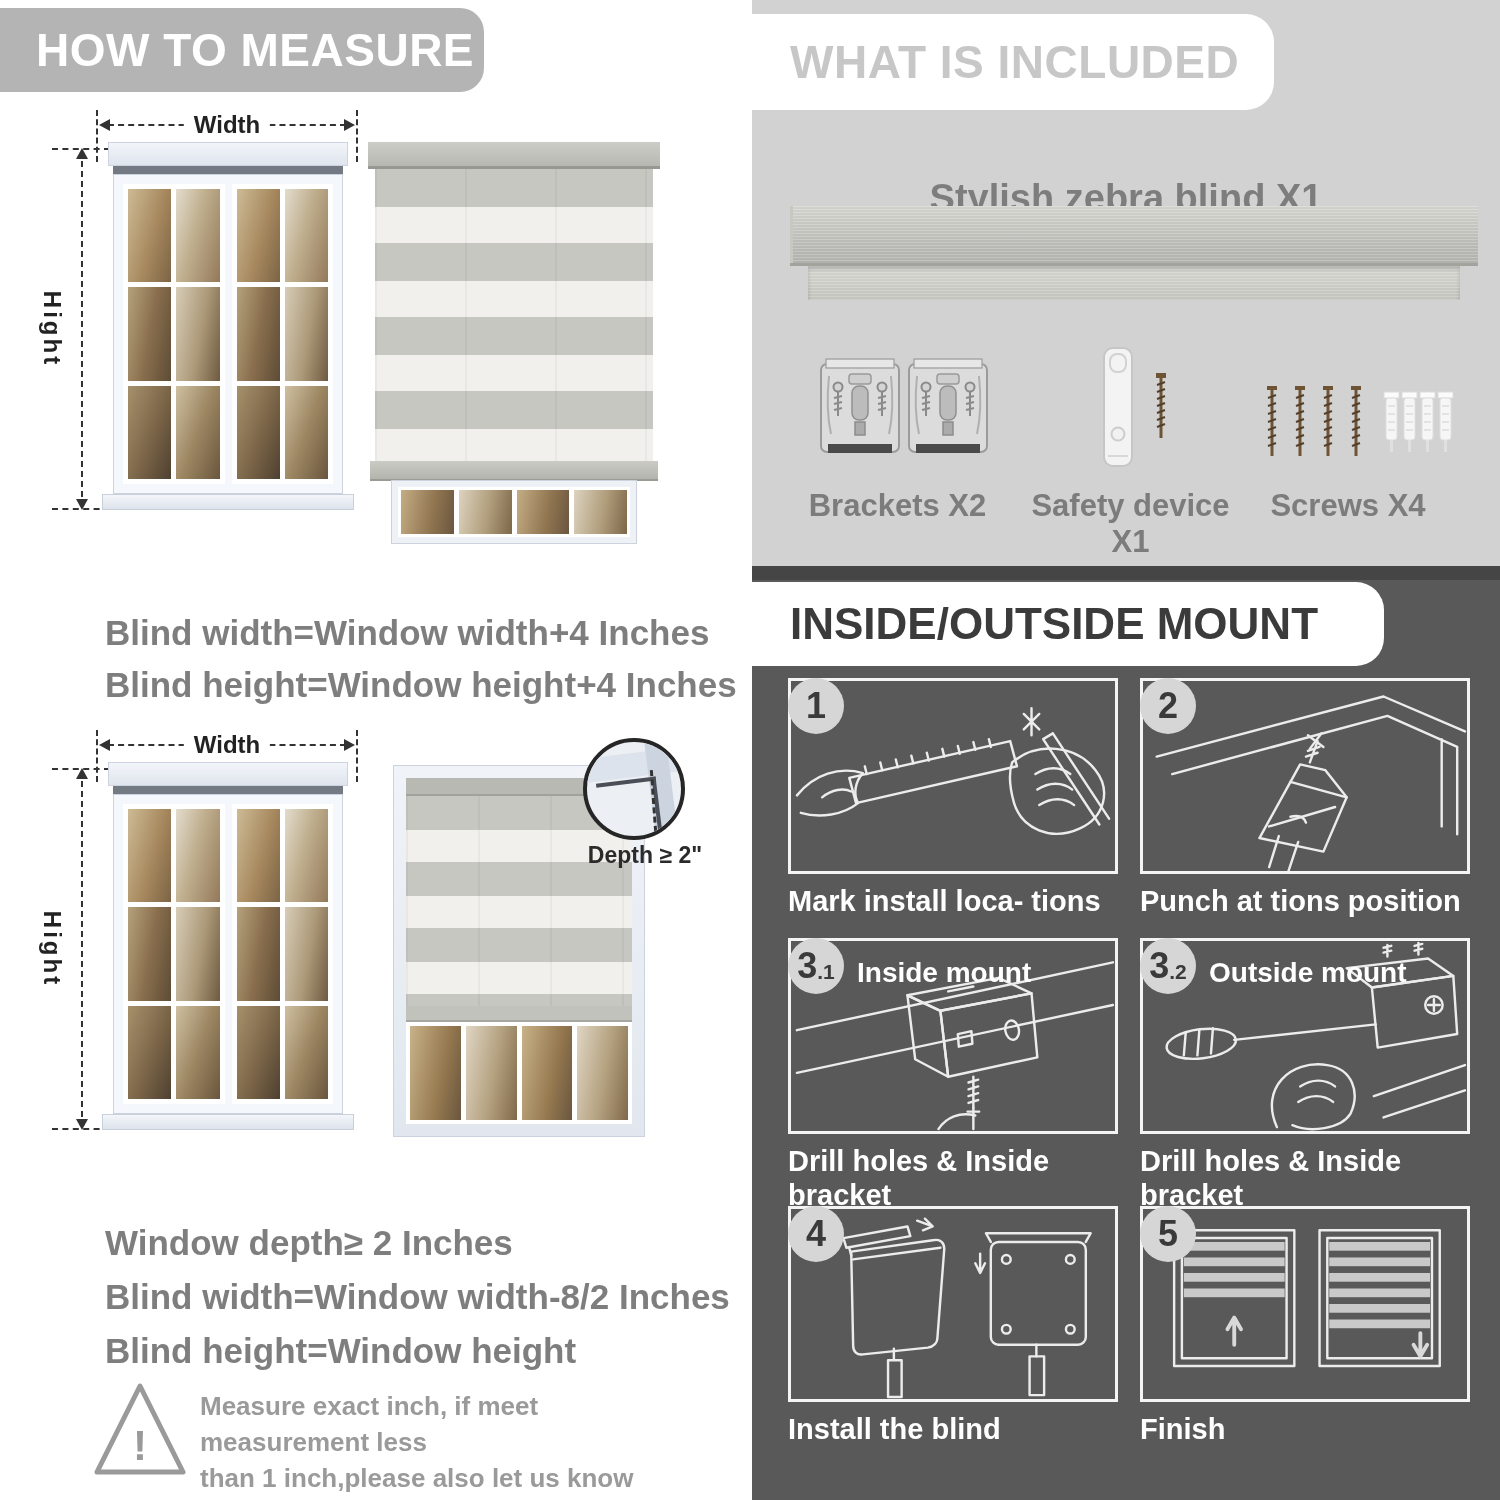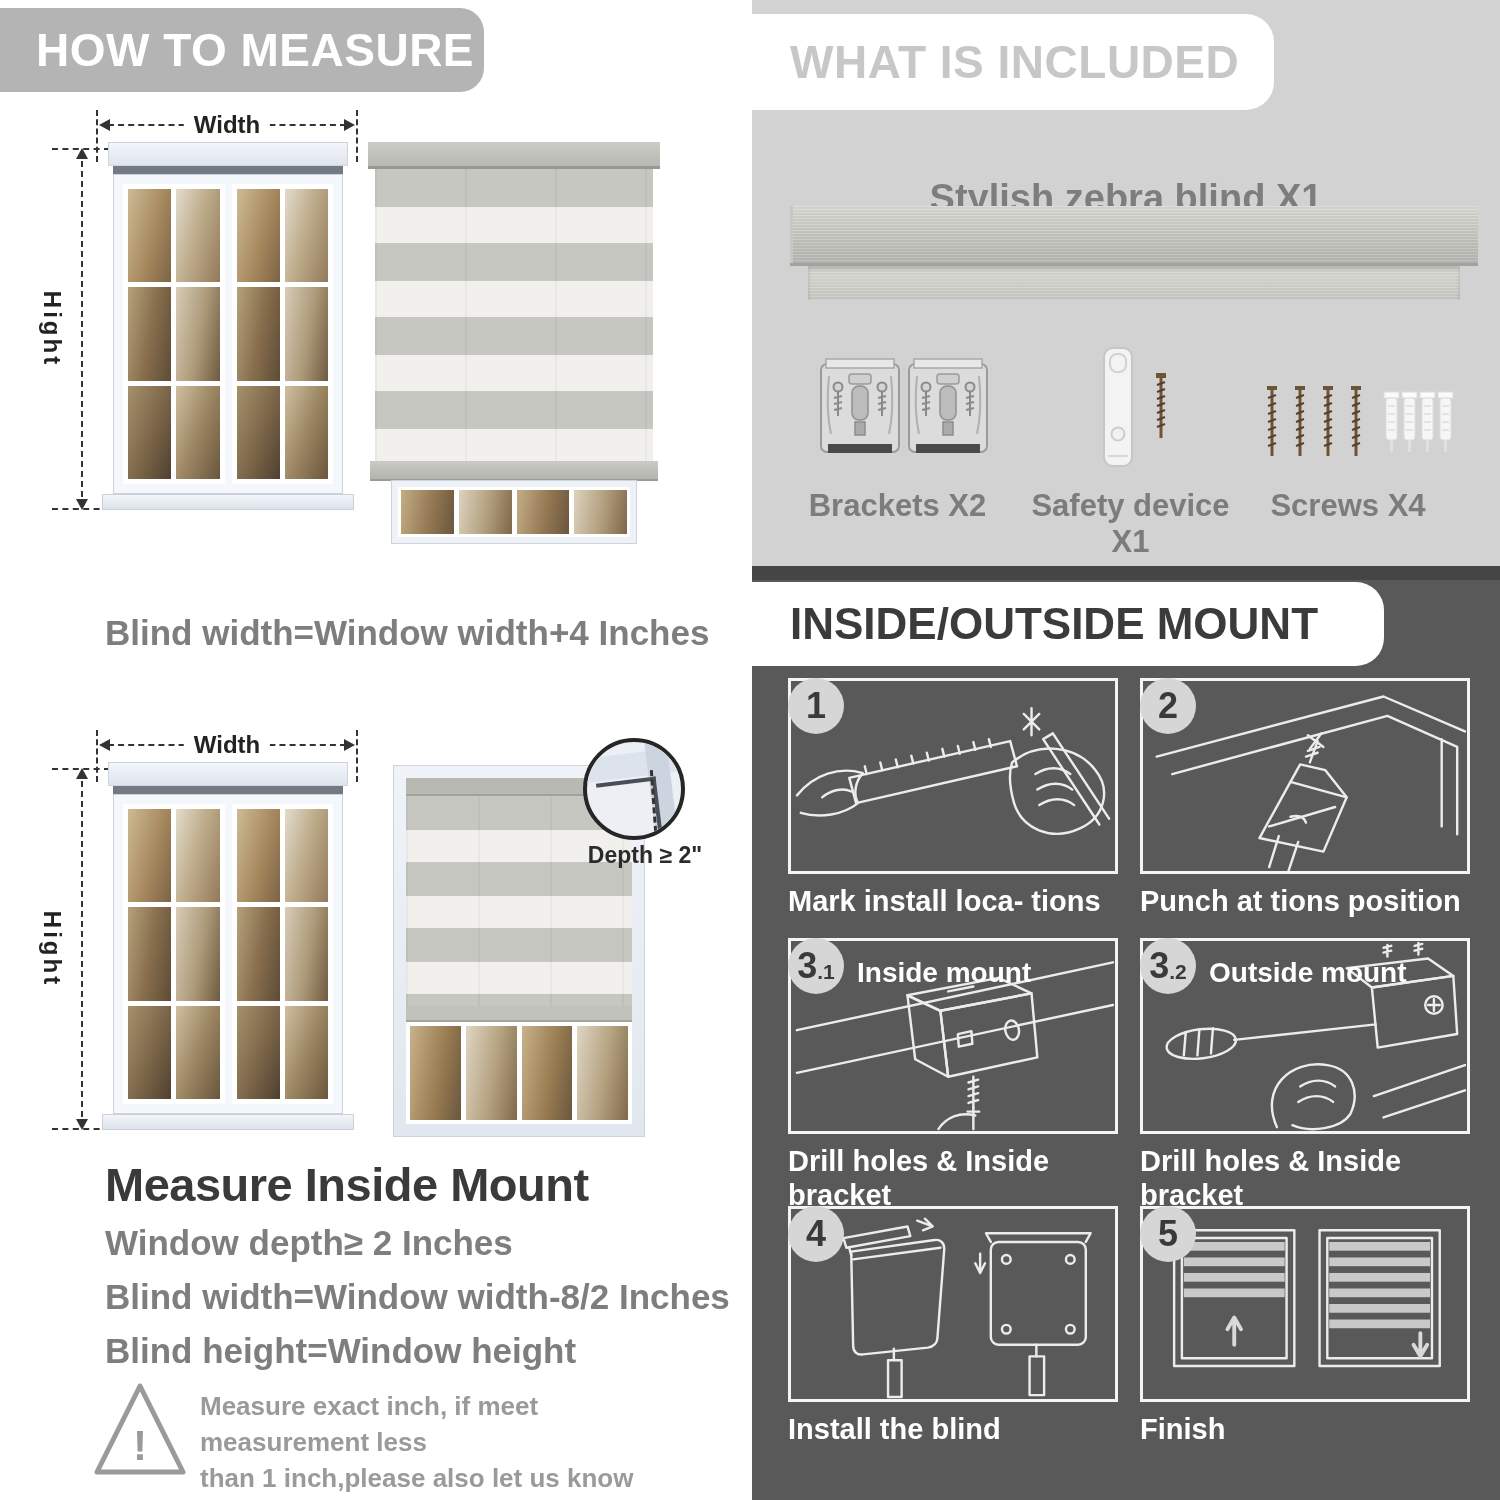--- a/index.html
+++ b/index.html
@@ -189,20 +189,21 @@
     <div class="brail"></div>
     <div class="wbottom">
       <div class="wb-pane"></div>
       <div class="wb-pane"></div>
       <div class="wb-pane"></div>
       <div class="wb-pane"></div>
     </div>
   </div>
 
   <div class="h-form" style="top:612px;">Blind width=Window width+4 Inches</div>
+  <div class="h-form" style="top:664px;">Blind height=Window height+4 Inches</div>
 
   <div class="meas-w" style="left:96px;top:730px;">
     <span class="end-l"></span>
     <span class="end-r"></span>
     <span class="line"></span>
     <span class="ah ah-l"></span>
     <span class="ah ah-r"></span>
     <span class="cap">Width</span>
   </div>
 
@@ -254,21 +255,20 @@
   </div>
 
   <div class="mag">
     <div class="mg-b1"></div>
     <div class="mg-b2"></div>
     <div class="mg-l"></div>
     <div class="mg-d"></div>
   </div>
   <div class="depth-cap">Depth ≥ 2"</div>
 
-  <div class="h-big" style="top:1158px;">Measure Inside Mount</div>
   <div class="h-form" style="top:1222px;">Window depth≥ 2 Inches</div>
   <div class="h-form" style="top:1276px;">Blind width=Window width-8/2 Inches</div>
   <div class="h-form" style="top:1330px;">Blind height=Window height</div>
 
   <div class="warn-wrap">
     <svg width="96" height="102" viewBox="0 0 96 102">
       <path d="M48,8 L91,94 L5,94 Z" fill="none" stroke="#9a9a9a" stroke-width="5" stroke-linejoin="round"></path>
       <text x="48" y="82" text-anchor="middle" font-size="42" font-weight="bold" fill="#9a9a9a" font-family="Liberation Sans, sans-serif">!</text>
     </svg>
   </div>

